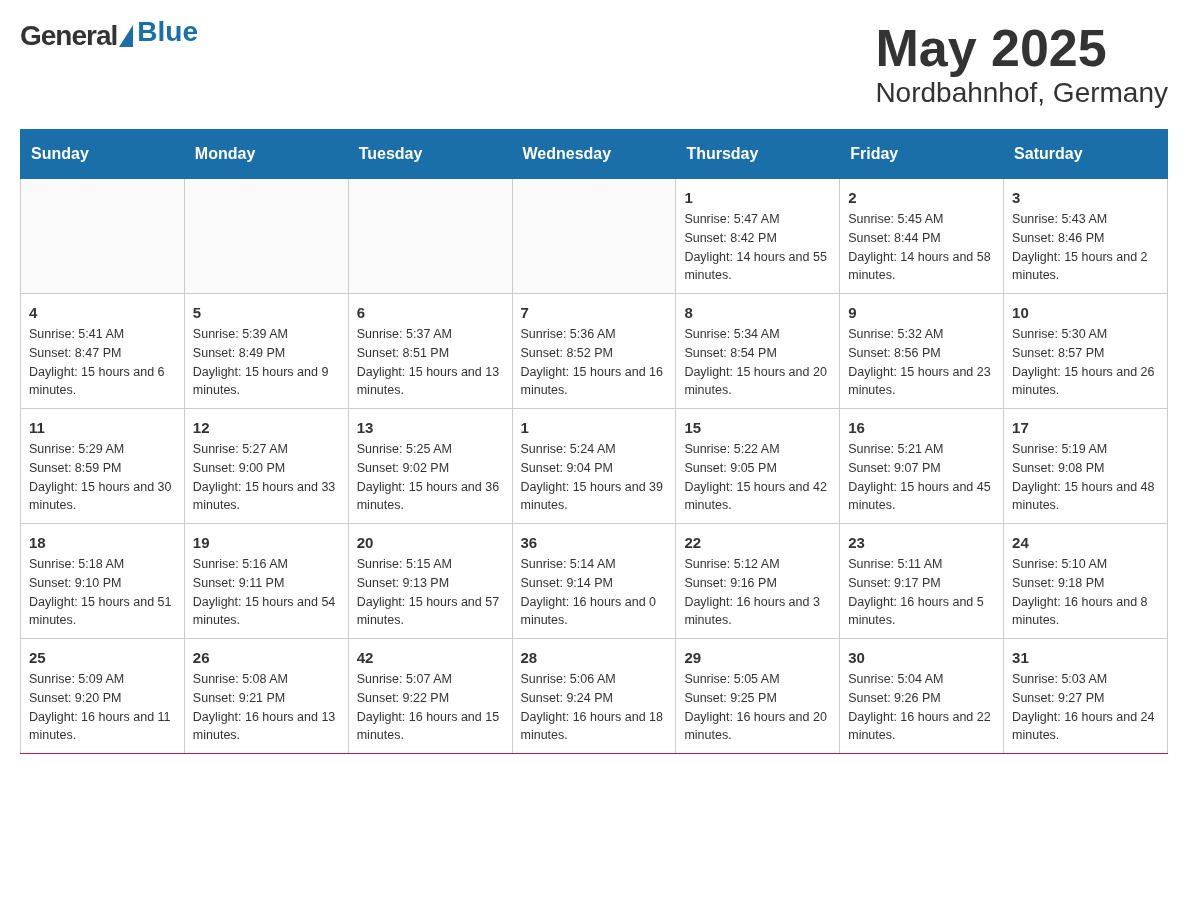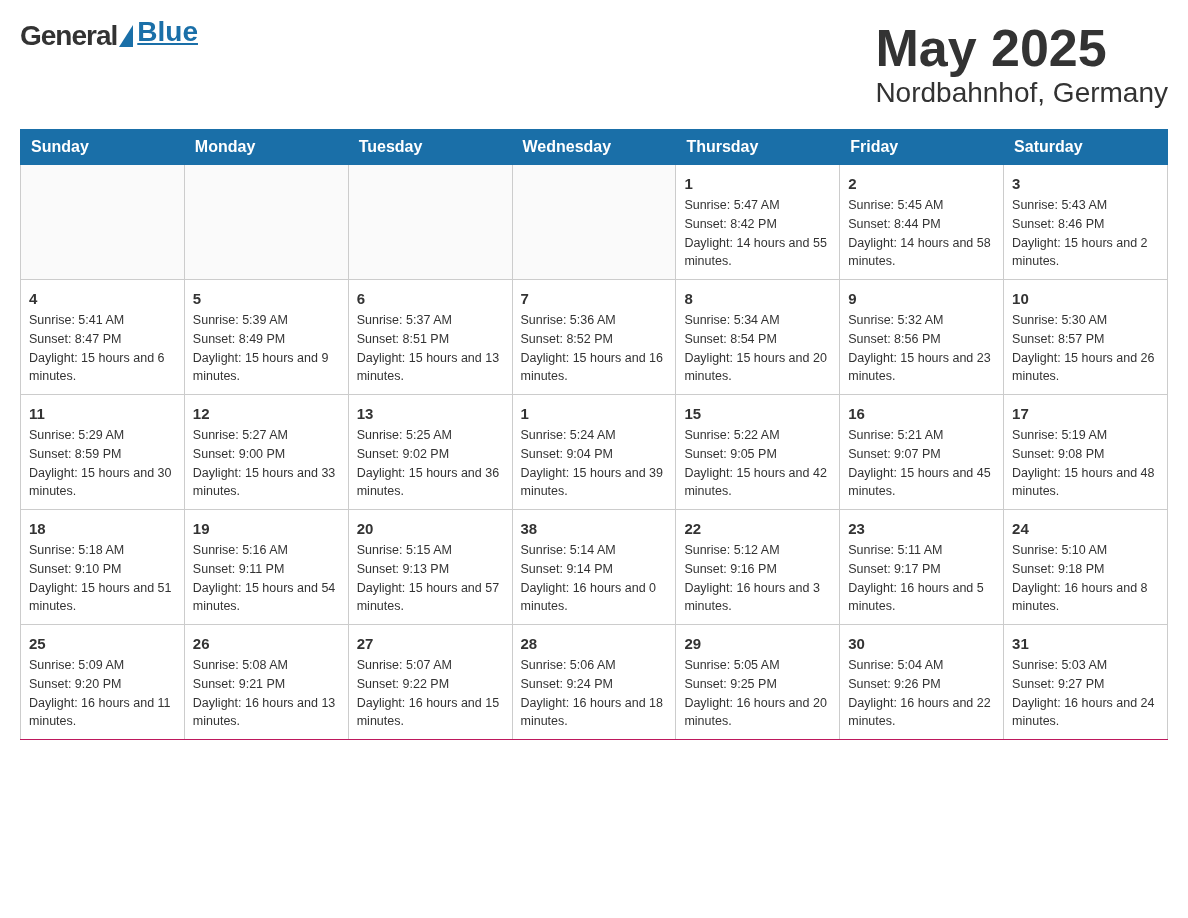--- a/index.html
+++ b/index.html
@@ -40,21 +40,20 @@
       border-bottom: 22px solid #1a6fa8;
       margin-left: 2px;
       margin-bottom: 0px;
     }
     .logo-blue {
       font-size: 28px;
       font-weight: bold;
       color: #1a6fa8;
       margin-top: -4px;
       padding-left: 4px;
-      text-decoration: underline;
     }
     .title-block {
       text-align: left;
     }
     .month-title {
       font-size: 52px;
       font-weight: bold;
       color: #333;
       line-height: 1.1;
     }
@@ -63,21 +62,21 @@
       color: #333;
     }
     .calendar {
       width: 100%;
       border-collapse: collapse;
       border: 1px solid #aaa;
     }
     .calendar th {
       background-color: #1a6fa8;
       color: #fff;
-      padding: 8px 10px;
+      padding: 15px 10px;
       text-align: left;
       font-size: 16px;
       font-weight: bold;
       border: 1px solid #1a6fa8;
     }
     .calendar td {
       vertical-align: top;
       padding: 6px 8px;
       border: 1px solid #ccc;
       width: 14.28%;
@@ -226,21 +225,21 @@
         </td>
         <td>
           <span class="day-number">19</span>
           <div class="day-info">Sunrise: 5:16 AM<br>Sunset: 9:11 PM<br>Daylight: 15 hours and 54 minutes.</div>
         </td>
         <td>
           <span class="day-number">20</span>
           <div class="day-info">Sunrise: 5:15 AM<br>Sunset: 9:13 PM<br>Daylight: 15 hours and 57 minutes.</div>
         </td>
         <td>
-          <span class="day-number">38</span>
+          <span class="day-number">36</span>
           <div class="day-info">Sunrise: 5:14 AM<br>Sunset: 9:14 PM<br>Daylight: 16 hours and 0 minutes.</div>
         </td>
         <td>
           <span class="day-number">22</span>
           <div class="day-info">Sunrise: 5:12 AM<br>Sunset: 9:16 PM<br>Daylight: 16 hours and 3 minutes.</div>
         </td>
         <td>
           <span class="day-number">23</span>
           <div class="day-info">Sunrise: 5:11 AM<br>Sunset: 9:17 PM<br>Daylight: 16 hours and 5 minutes.</div>
         </td>
@@ -252,21 +251,21 @@
       <tr class="week-row">
         <td>
           <span class="day-number">25</span>
           <div class="day-info">Sunrise: 5:09 AM<br>Sunset: 9:20 PM<br>Daylight: 16 hours and 11 minutes.</div>
         </td>
         <td>
           <span class="day-number">26</span>
           <div class="day-info">Sunrise: 5:08 AM<br>Sunset: 9:21 PM<br>Daylight: 16 hours and 13 minutes.</div>
         </td>
         <td>
-          <span class="day-number">27</span>
+          <span class="day-number">42</span>
           <div class="day-info">Sunrise: 5:07 AM<br>Sunset: 9:22 PM<br>Daylight: 16 hours and 15 minutes.</div>
         </td>
         <td>
           <span class="day-number">28</span>
           <div class="day-info">Sunrise: 5:06 AM<br>Sunset: 9:24 PM<br>Daylight: 16 hours and 18 minutes.</div>
         </td>
         <td>
           <span class="day-number">29</span>
           <div class="day-info">Sunrise: 5:05 AM<br>Sunset: 9:25 PM<br>Daylight: 16 hours and 20 minutes.</div>
         </td>

